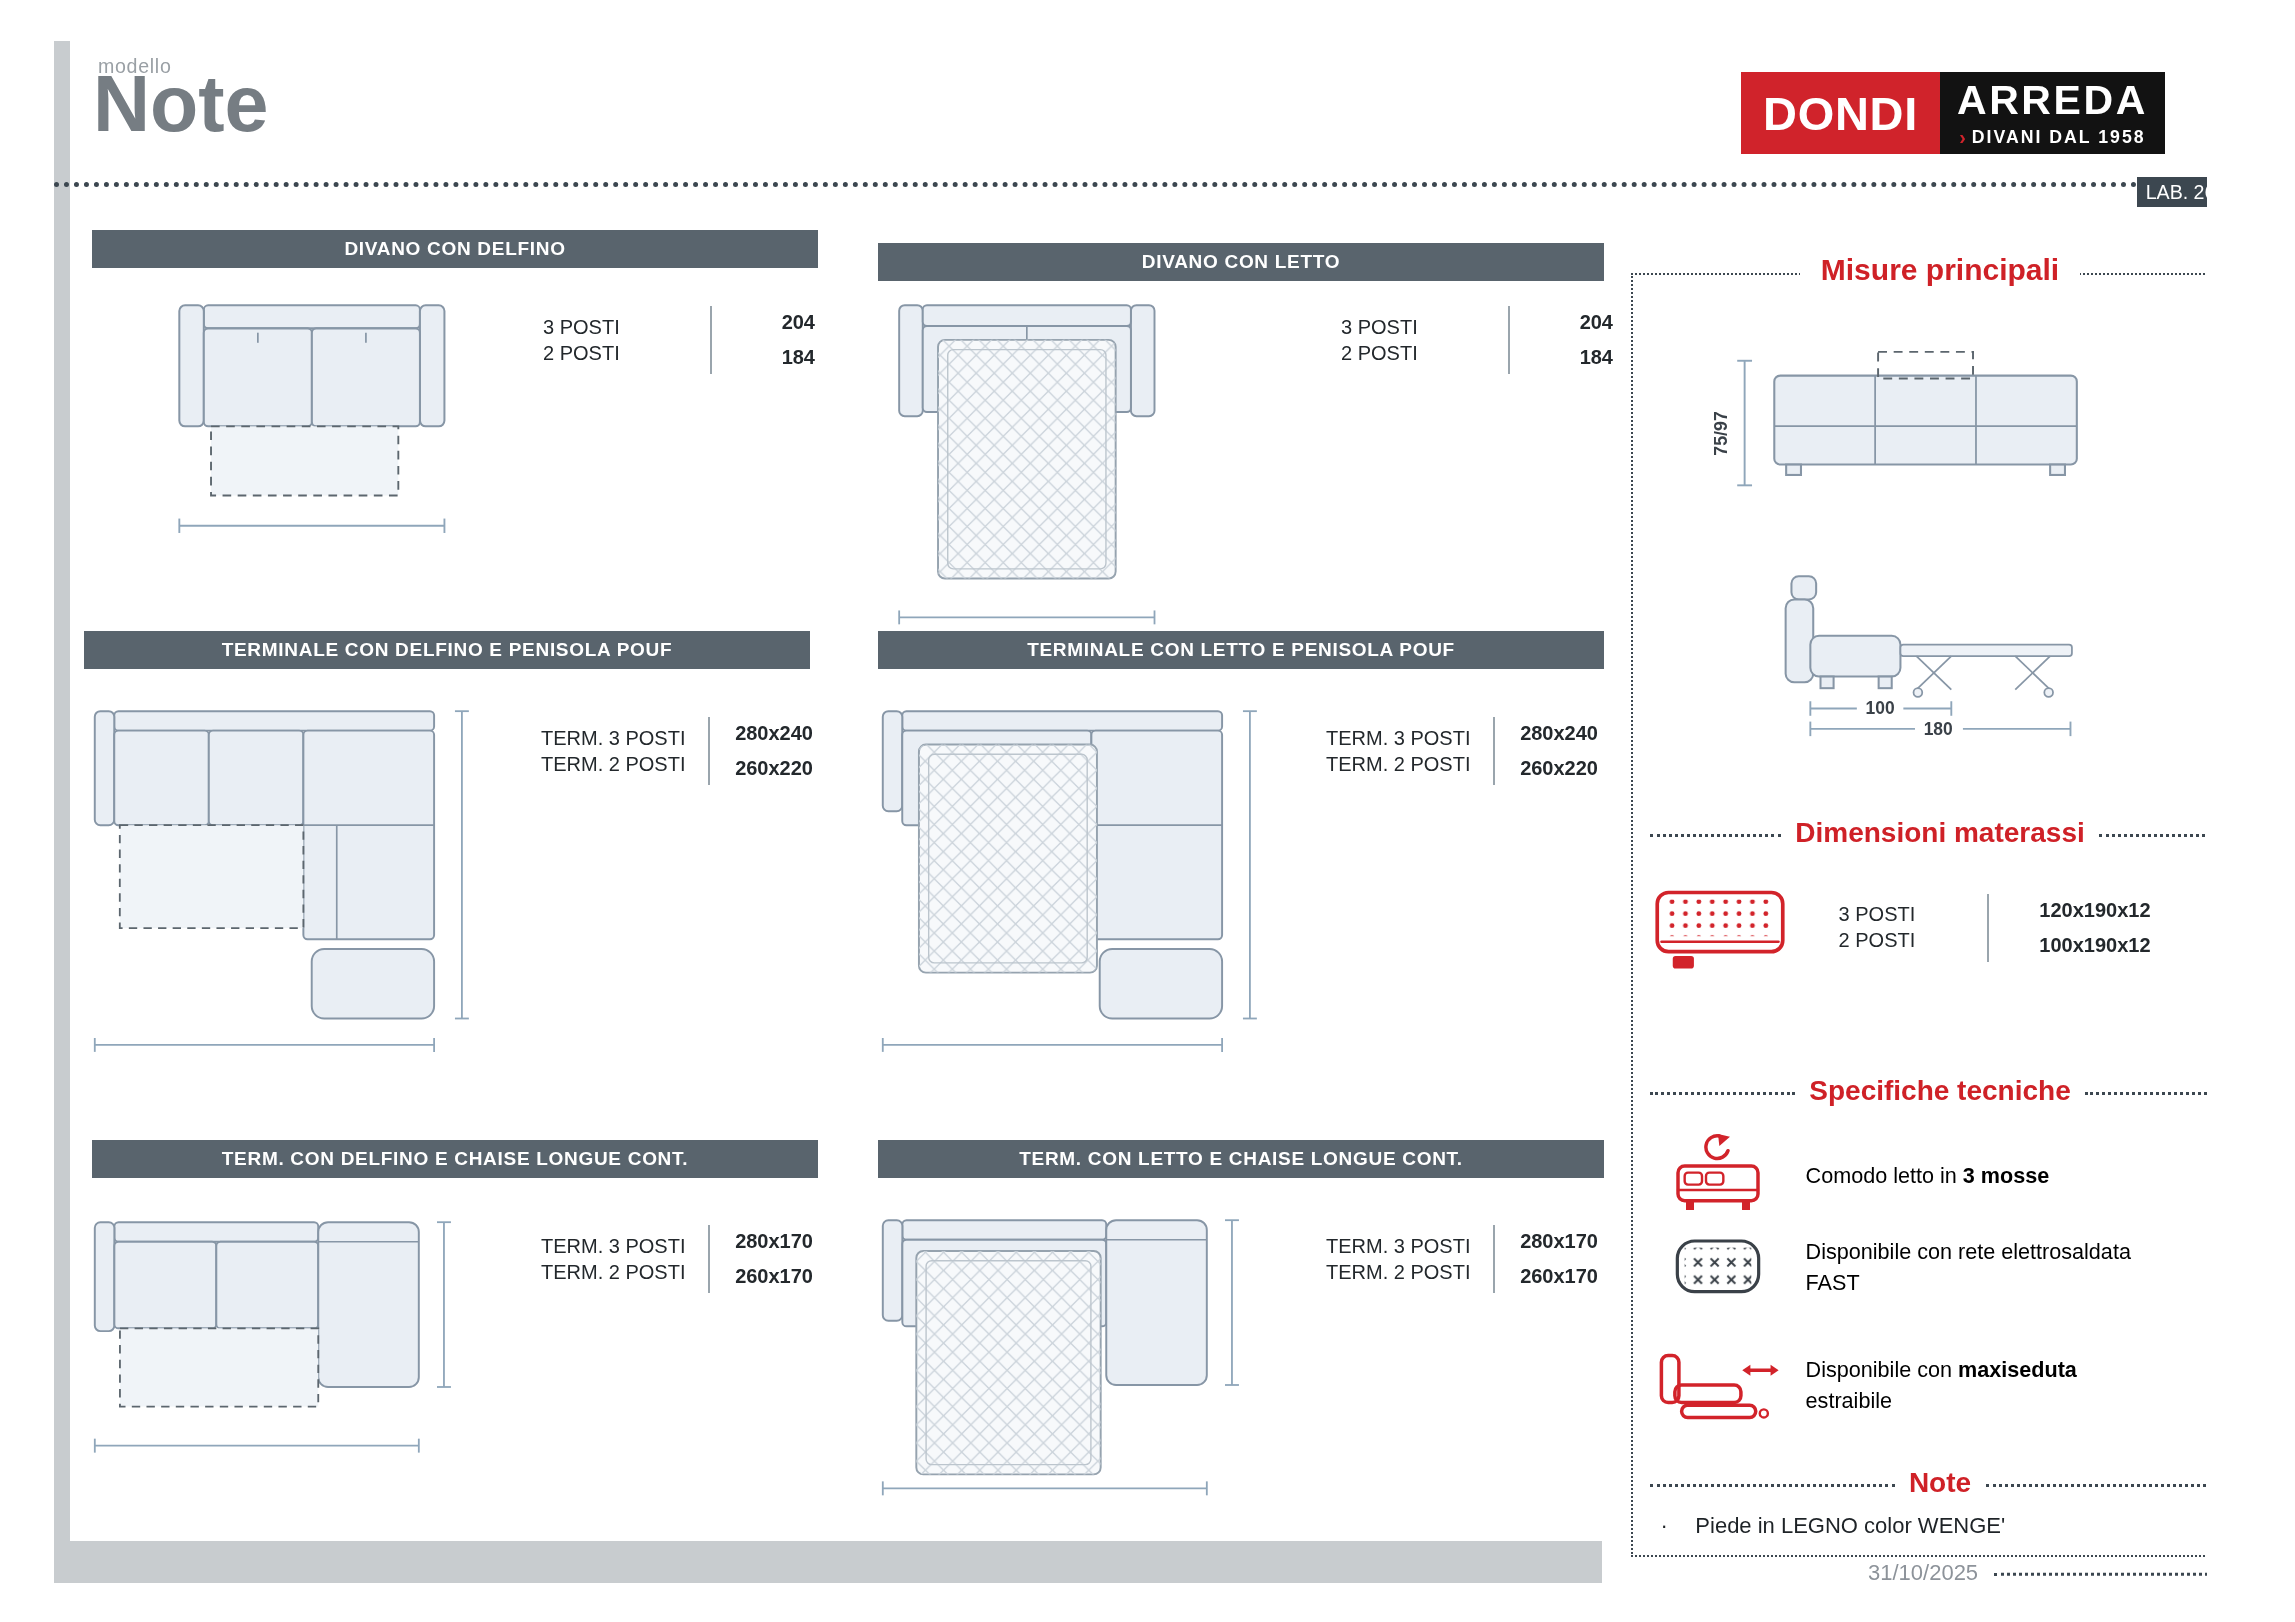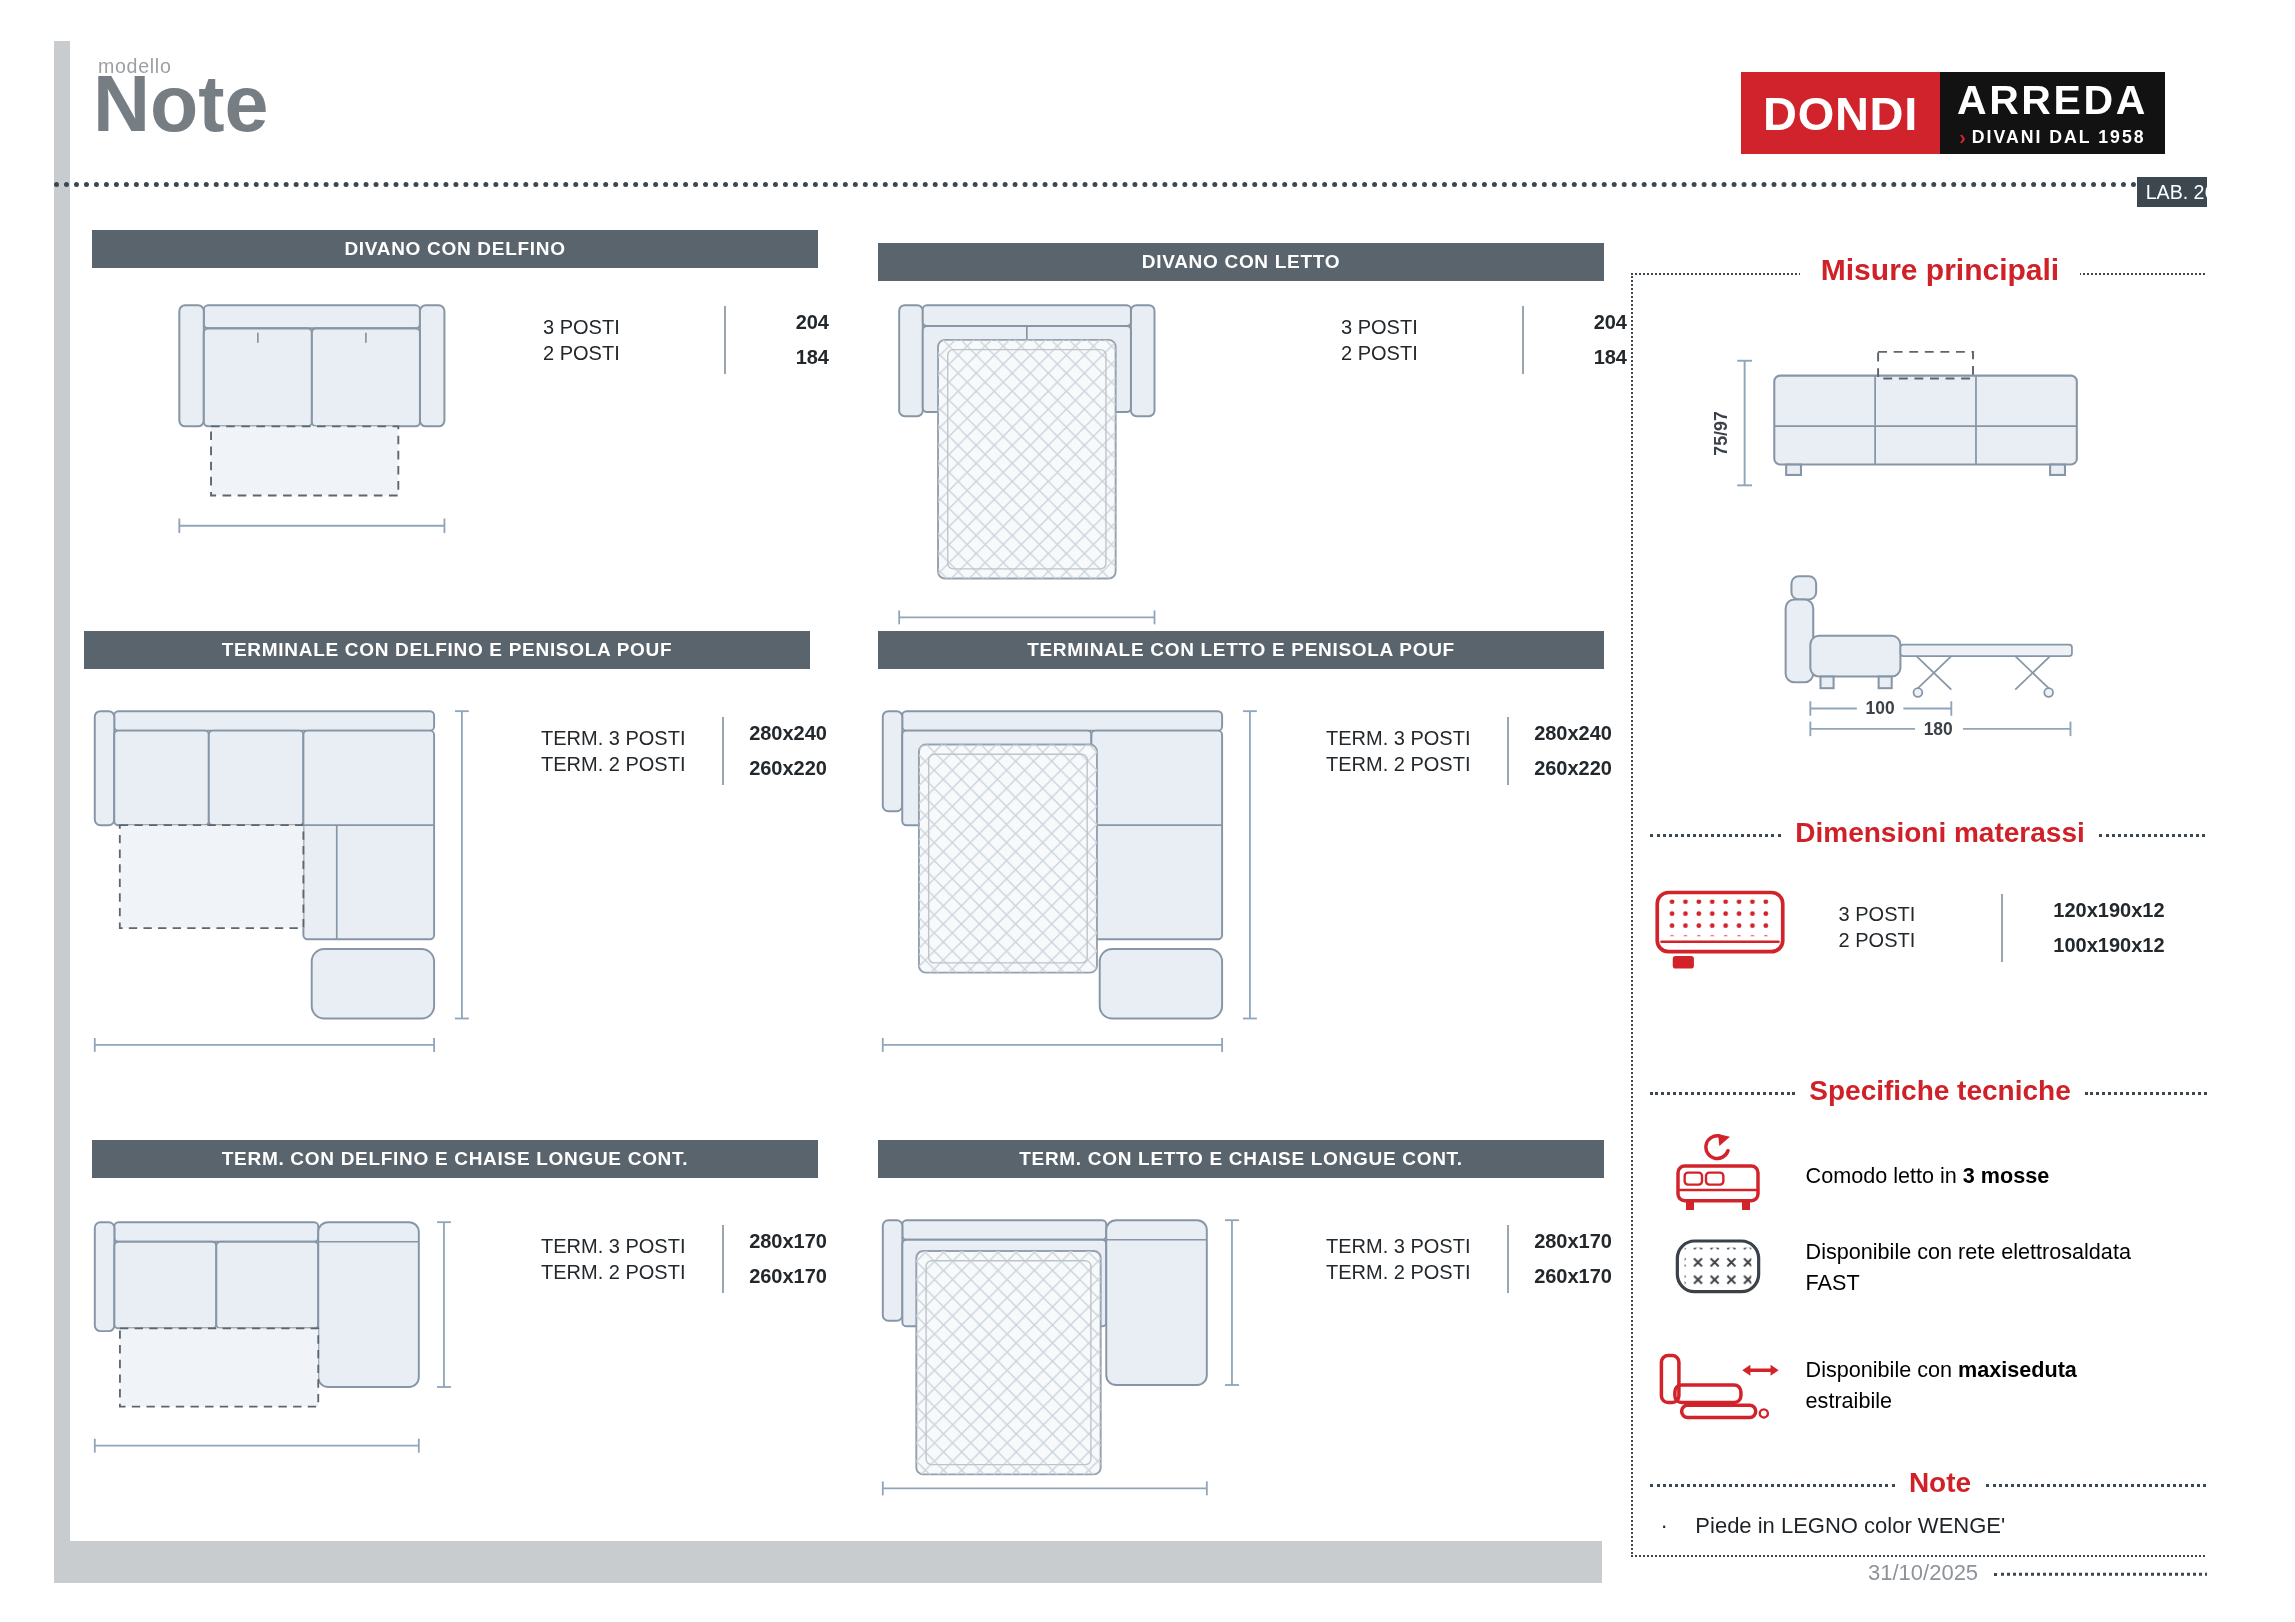--- a/index.html
+++ b/index.html
@@ -22,21 +22,21 @@
   .logo-tagline { display:flex; align-items:center; gap:3.9px; font-size:17.7px; font-weight:bold; letter-spacing:2px; margin-top:1.3px; }
   .logo-tagline .arrow { color:#d0232b; font-size:19.6px; font-weight:bold; }
   .lab-badge { position:absolute; left:2137px; top:177px; width:98px; height:30px; background:#3c4750; color:#fff; font-size:19.6px; display:flex; align-items:center; justify-content:center; }
 
   
   .sec-header { position:absolute; width:726px; height:38px; background:#59646d; color:#fff; font-size:19px; font-weight:bold; letter-spacing:0.7px; display:flex; align-items:center; justify-content:center; }
 
   
   .spec { position:absolute; display:flex; align-items:stretch; }
   .spec-labels { display:flex; flex-direction:column; justify-content:center; gap:3px; font-size:20px; min-width:160px; }
-  .spec-vals { display:flex; flex-direction:column; justify-content:center; gap:11.8px; font-size:20px; font-weight:bold; border-left:2px solid #9aa5ad; padding:5.2px 0 5.2px 22px; margin-left:21px; min-width:105px; text-align:right; }
+  .spec-vals { display:flex; flex-direction:column; justify-content:center; gap:11.8px; font-size:20px; font-weight:bold; border-left:2px solid #9aa5ad; padding:5.2px 0 5.2px 22px; margin-left:7px; min-width:105px; text-align:right; }
   .spec-inline { display:flex; align-items:stretch; margin-left:30px; }
   .spec-inline .spec-labels { min-width:141px; }
   .spec-inline .spec-vals { min-width:164px; }
 
   
   .diagram { position:absolute; height:auto; display:block; }
   .sf   { fill:#e9eef4; stroke:#8796a6; stroke-width:1.4; }
   .sf2  { fill:#eef2f7; stroke:#8796a6; stroke-width:1.2; }
   .seam { stroke:#8796a6; stroke-width:1.2; }
   .dash { fill:#f0f4f8; stroke:#5c666e; stroke-width:1.3; stroke-dasharray:6 4.5; }

